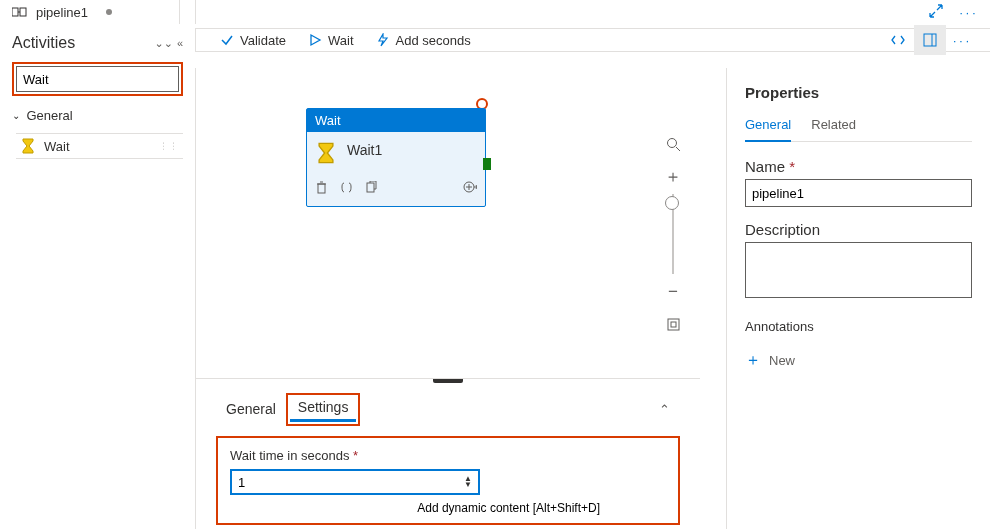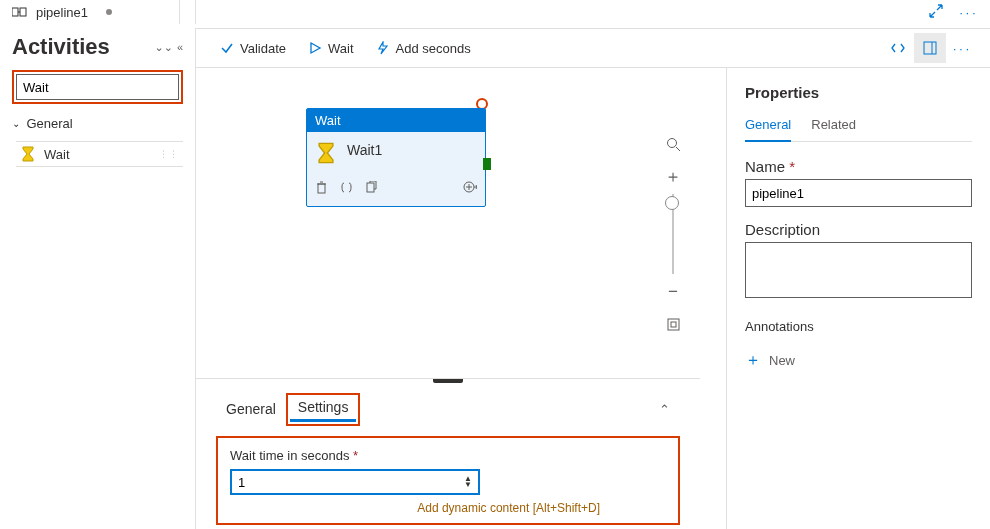--- a/index.html
+++ b/index.html
@@ -7,36 +7,36 @@
 
 
 .top-tab-bar { position: absolute; top: 0; left: 0; right: 0; height: 24px; display: flex; align-items: center; padding-left: 12px; }
 .tab-chip { display: flex; align-items: center; gap: 6px; font-size: 13px; }
 .tab-chip .dot { width: 6px; height: 6px; border-radius: 50%; background: #8a8886; margin-left: 12px; }
 .chip-divider { position: absolute; left: 179px; top: 0; width: 1px; height: 24px; background: #e1dfdd; }
 
 
 .left-panel { position: absolute; top: 24px; left: 0; width: 195px; bottom: 0; padding: 10px 12px 0 12px; }
 .left-header { display: flex; align-items: center; justify-content: space-between; margin-bottom: 10px; }
-.left-header h2 { font-size: 22px; font-weight: 700; }
+.left-header h2 { font-size: 16px; font-weight: 400; }
 .chevrons { display: flex; gap: 4px; color: #605e5c; font-size: 11px; }
 .search-wrap { border: 2px solid #d83b01; padding: 2px; margin-bottom: 12px; }
 .search-inner { border: 1px solid #605e5c; display: flex; align-items: center; padding: 3px 6px; height: 26px; }
 .search-inner input { border: none; outline: none; flex: 1; font-size: 13px; background: transparent; }
 .group-head { display: flex; align-items: center; gap: 6px; font-size: 13px; margin-bottom: 10px; cursor: pointer; }
 .activity-item { display: flex; align-items: center; gap: 8px; padding: 4px 4px; margin-left: 4px; border-top: 1px solid #e1dfdd; border-bottom: 1px solid #e1dfdd; }
 .hourglass { width: 16px; height: 16px; }
 .activity-item .grip { margin-left: auto; color: #c8c6c4; letter-spacing: 1px; font-size: 9px; }
 
 
 .main-header { position: absolute; top: 0; left: 195px; right: 0; height: 24px; border-left: 1px solid #e1dfdd; display: flex; align-items: center; justify-content: flex-end; gap: 8px; padding-right: 8px; }
 .main-header .hicon { color: #0078d4; padding: 4px; cursor: pointer; }
 
 
-.toolbar { position: absolute; top: 28px; left: 195px; right: 0; height: 40px; border-top: 1px solid #e1dfdd; border-left: 1px solid #e1dfdd; border-bottom: 1px solid #e1dfdd; display: flex; align-items: center; padding: 0 12px 0 24px; gap: 22px; }
+.toolbar { position: absolute; top: 28px; left: 195px; right: 0; height: 24px; border-top: 1px solid #e1dfdd; border-left: 1px solid #e1dfdd; border-bottom: 1px solid #e1dfdd; display: flex; align-items: center; padding: 0 12px 0 24px; gap: 22px; }
 .tool-btn { display: flex; align-items: center; gap: 6px; color: #323130; cursor: pointer; font-size: 13px; }
 .tool-btn svg, .tool-btn .tbi { color: #0078d4; }
 .toolbar-right { margin-left: auto; display: flex; align-items: center; gap: 0; }
 .tb-icon { width: 32px; height: 30px; display: flex; align-items: center; justify-content: center; color: #0078d4; cursor: pointer; }
 .tb-icon.active { background: #eaeaea; }
 
 
 .canvas { position: absolute; top: 68px; left: 195px; right: 290px; height: 310px; border-left: 1px solid #e1dfdd; }
 .node { position: absolute; left: 110px; top: 40px; width: 180px; border: 1px solid #0078d4; background: #eaf3fb; border-radius: 2px; }
 .node-header { background: #0078d4; color: #fff; padding: 4px 8px; font-size: 13px; }
@@ -71,21 +71,21 @@
 .dtab { padding: 4px 10px 6px 10px; font-size: 14px; cursor: pointer; }
 .dtab.settings-wrap { border: 2px solid #d83b01; padding: 2px 2px; }
 .dtab.settings-wrap .inner { padding: 2px 8px 4px 8px; border-bottom: 3px solid #0078d4; text-align: center; }
 .dtab-collapse { margin-left: auto; margin-right: 10px; color: #605e5c; cursor: pointer; }
 .details-body { border: 2px solid #d83b01; margin: 10px 20px 10px 20px; padding: 10px 12px 8px 12px; }
 .wait-label { font-size: 13px; margin-bottom: 6px; }
 .wait-label .req { color: #a4262c; }
 .num-input-wrap { width: 250px; border: 2px solid #0078d4; display: flex; align-items: center; height: 26px; padding: 0 6px 0 6px; }
 .num-input-wrap input { border: none; outline: none; flex: 1; font-size: 13px; }
 .spin { font-size: 8px; line-height: 6px; color: #323130; display: flex; flex-direction: column; }
-.dyn-link { text-align: right; color: #a16207; font-size: 12px; margin-top: 6px; width: 370px; cursor: pointer; }
+.dyn-link { text-align: right; color: #000000; font-size: 12px; margin-top: 6px; width: 370px; cursor: pointer; }
 
 svg { display: inline-block; }
 </style>
 </head>
 <body>
 
 <div class="top-tab-bar">
   <div class="tab-chip">
     <svg width="18" height="12" viewBox="0 0 18 12">
         <rect x="0" y="2" width="6" height="8" fill="none" stroke="#323130"></rect>

